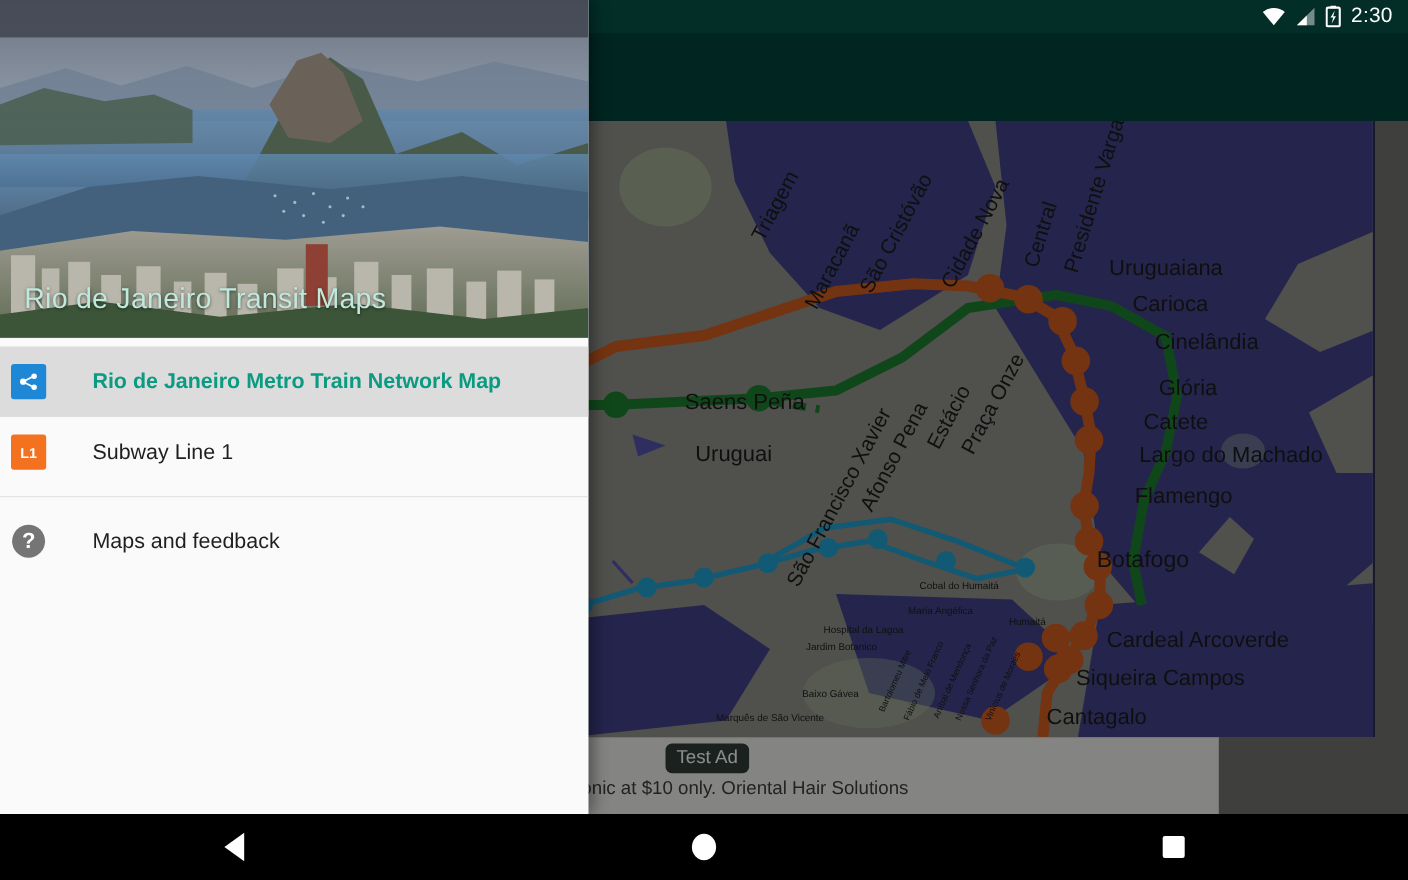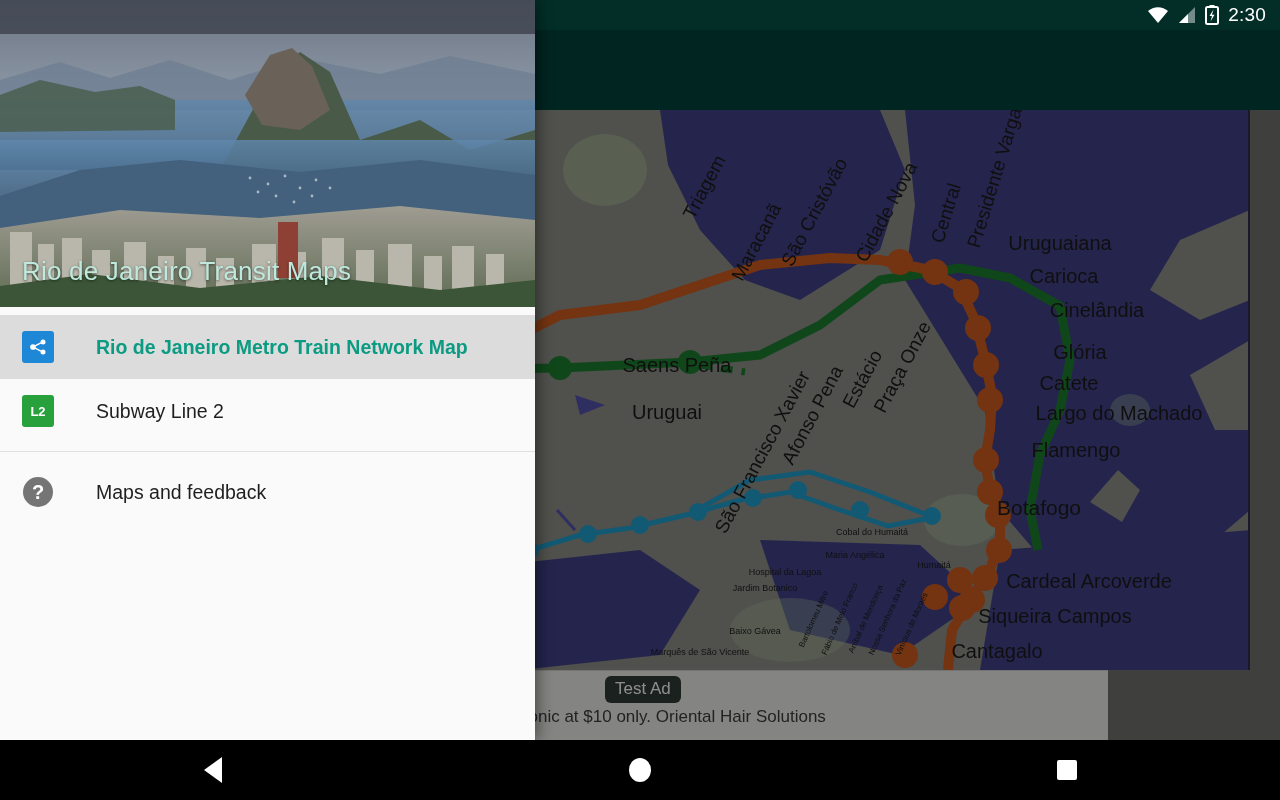--- a/index.html
+++ b/index.html
@@ -44,21 +44,21 @@
   
   .drawer{ position:absolute; left:0; top:0; width:535px; height:740px;
            background:#fafafa; box-shadow:3px 0 14px rgba(0,0,0,.45); overflow:hidden; }
 
   .hero{ position:relative; width:535px; height:307px; overflow:hidden; background:#294a63; }
   .hero-img{ position:absolute; inset:0; }
   .hero-title{ position:absolute; left:22px; bottom:20px; color:#bfe9dd; font-size:26px;
                text-shadow:0 1px 3px rgba(0,0,0,.55); letter-spacing:.2px; }
 
   .navlist{ padding-top:8px; }
-  .navitem{ display:flex; align-items:center; height:64px; padding-left:22px; cursor:pointer; }
+  .navitem{ display:flex; align-items:center; height:64px; padding-left:10px; cursor:pointer; }
   .navitem.selected{ background:#dcdcdc; }
   .nav-icon{ width:32px; height:32px; border-radius:3px; flex:0 0 32px;
              display:flex; align-items:center; justify-content:center;
              color:#fff; font-size:13px; font-weight:bold; }
   .nav-label{ margin-left:42px; font-size:19.5px; color:#1f1f1f; }
   .navitem.selected .nav-label{ color:#0b9b82; font-weight:bold; }
 
   .divider{ height:1px; background:#e0e0e0; margin:8px 0; }
 
   .help-circle{ width:30px; height:30px; border-radius:50%; background:#757575;
@@ -319,25 +319,25 @@
           <svg width="20" height="20" viewBox="0 0 24 24">
             <circle cx="18" cy="6" r="3" fill="#fff"></circle>
               <circle cx="18" cy="18" r="3" fill="#fff"></circle>
             <circle cx="6" cy="12" r="3.4" fill="#fff"></circle>
             <path d="M8.5 10.6 L15.5 7 M8.5 13.4 L15.5 17" stroke="#fff" stroke-width="1.9"></path>
           </svg>
         </div>
         <div class="nav-label">Rio de Janeiro Metro Train Network Map</div>
       </div>
 
-
       <div class="navitem">
-        <div class="nav-icon" style="background:#28a03c">L2</div>
-        <div class="nav-label">Subway Line 2</div>
-      </div>
+        <div class="nav-icon" style="background:#f4711f">L1</div>
+        <div class="nav-label">Subway Line 1</div>
+      </div>
+
 
 
       <div class="divider"></div>
 
       <div class="navitem">
         <div class="nav-icon" style="background:transparent">
           <div class="help-circle">?</div>
         </div>
         <div class="nav-label">Maps and feedback</div>
       </div>

